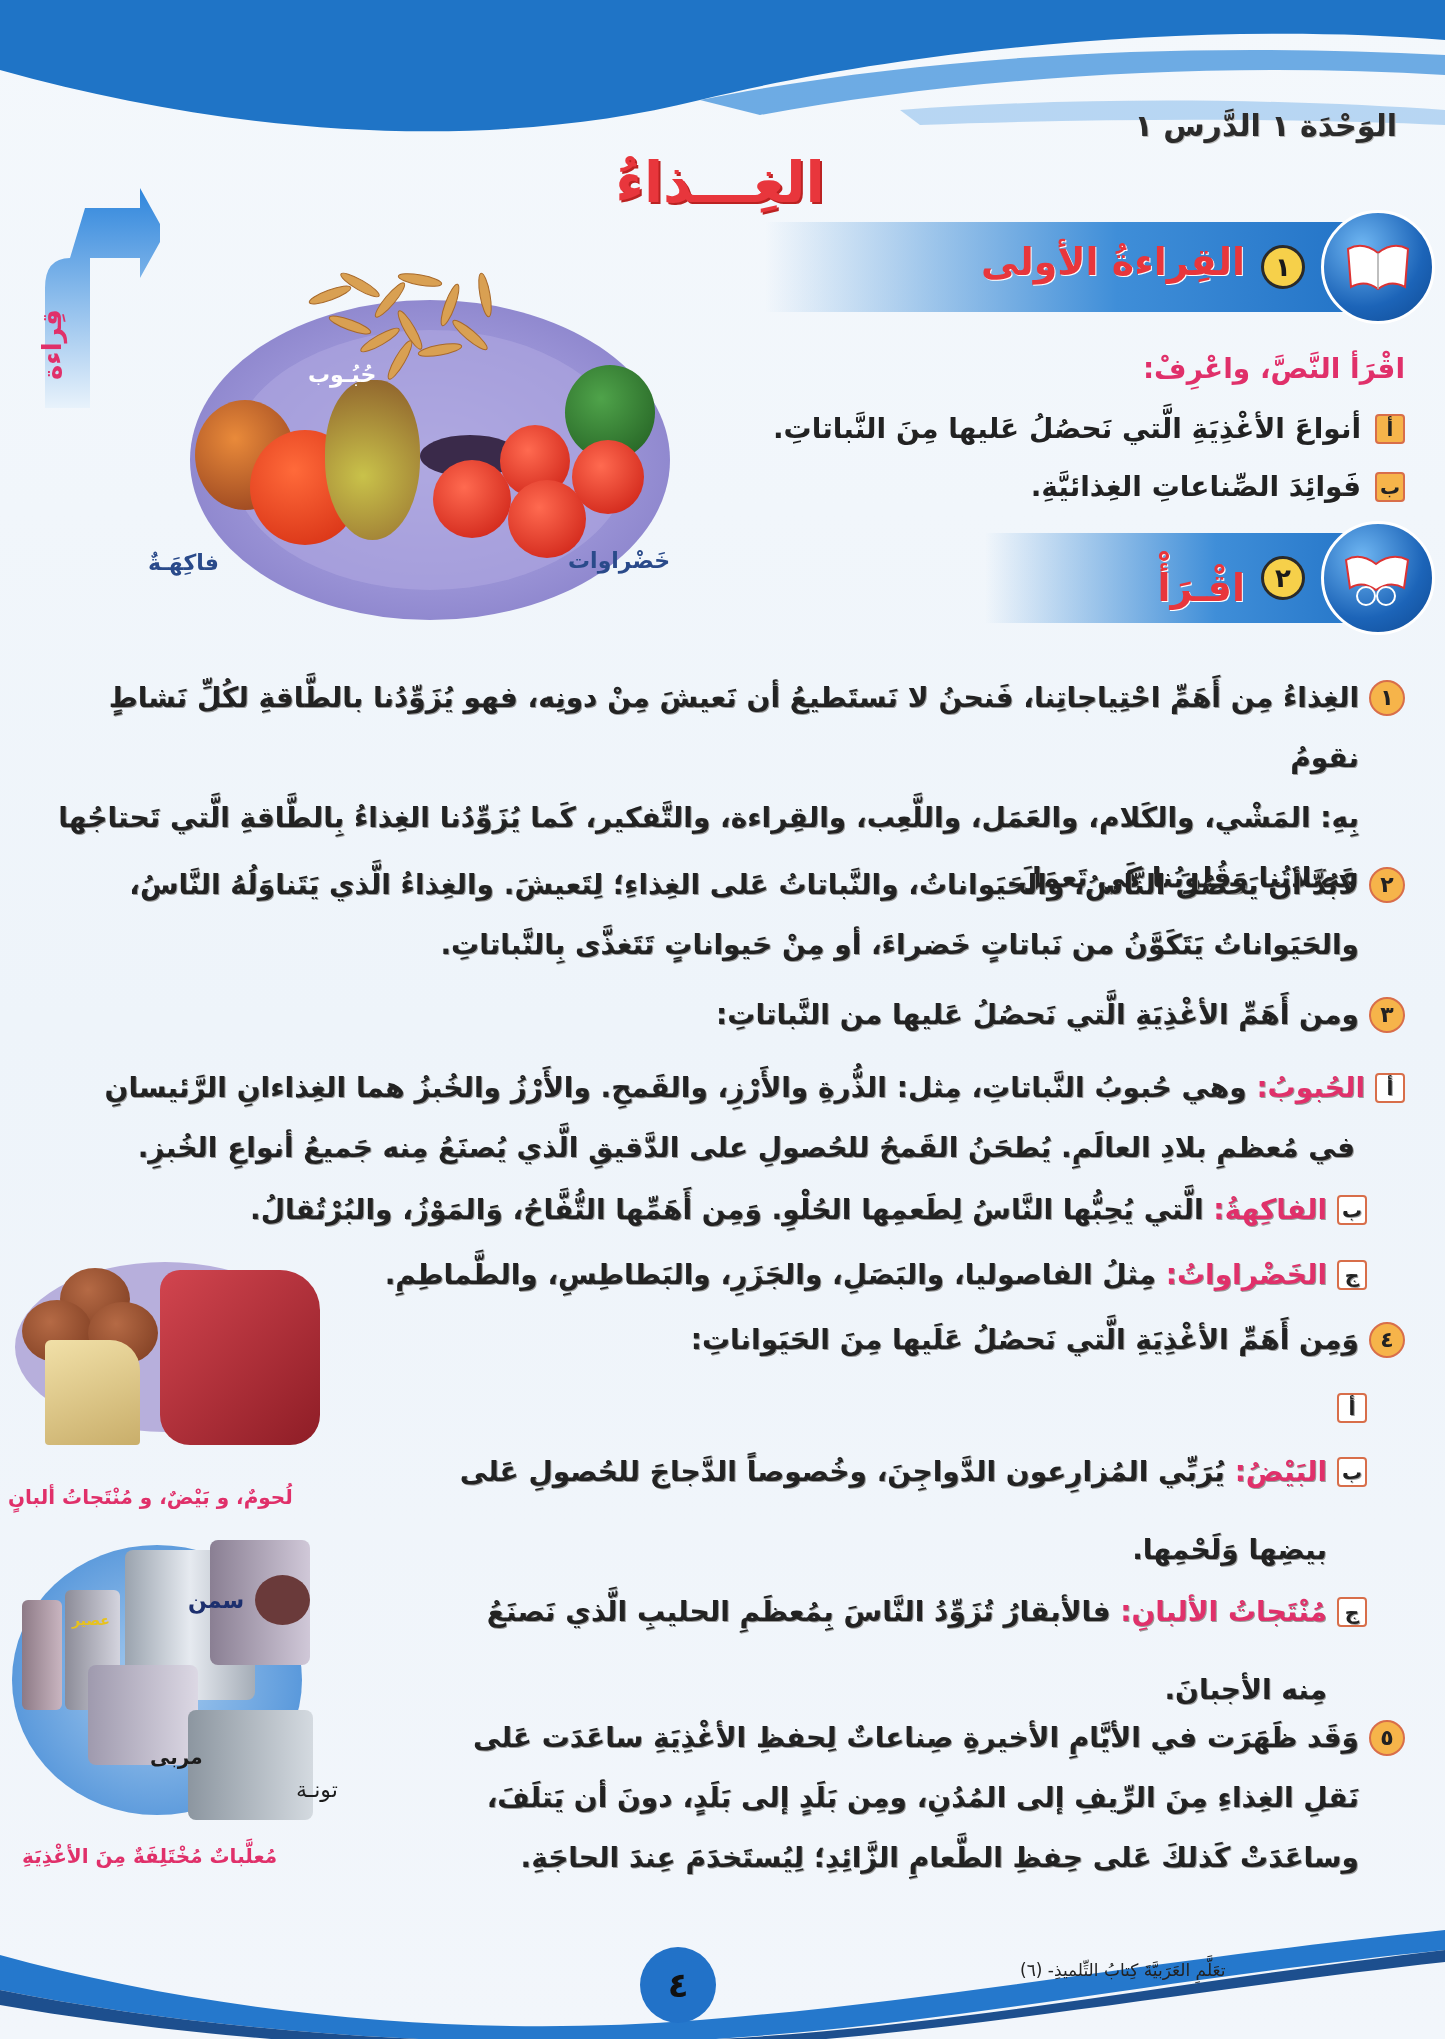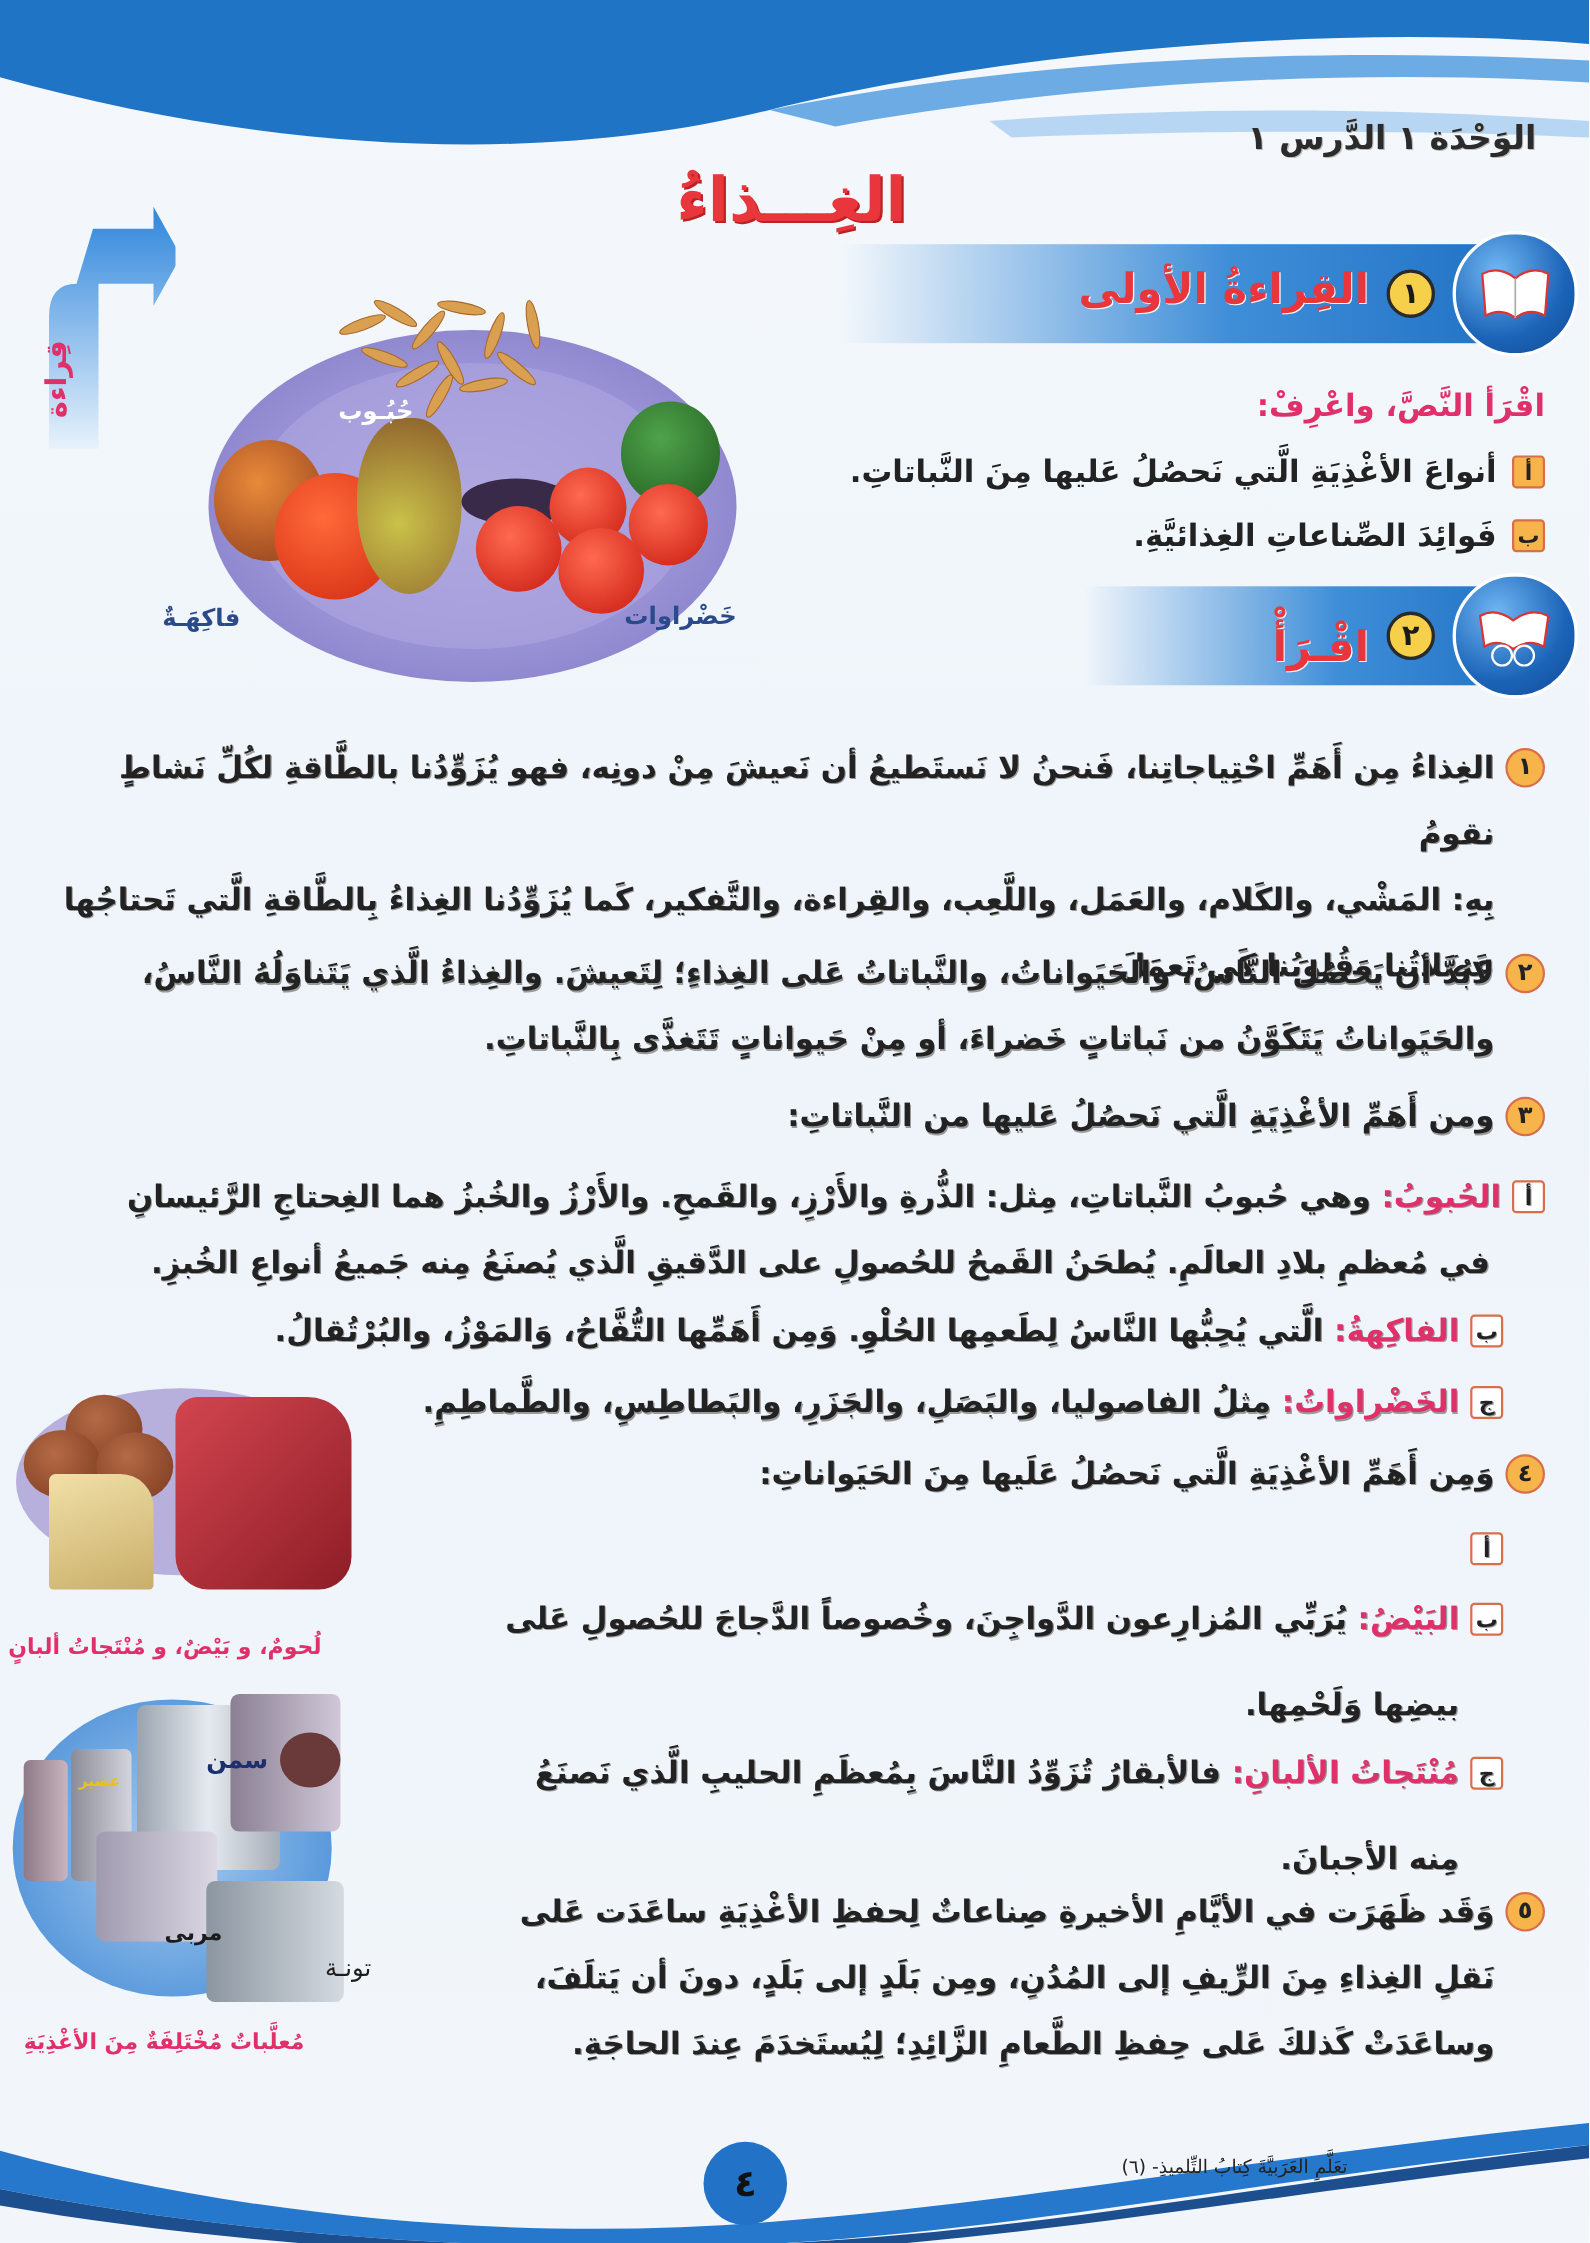--- a/index.html
+++ b/index.html
@@ -244,21 +244,21 @@
 <div class="abs para" style="top:985px">
   <div class="para-row">
     <span class="num-badge">٣</span>
     <div>ومن أَهَمِّ الأغْذِيَةِ الَّتي نَحصُلُ عَليها من النَّباتاتِ:</div>
   </div>
 </div>
 <div class="abs para" style="top:1058px; width:1420px; right:40px;">
   <div class="para-row">
     <span class="letter-box" style="margin-top:15px">أ</span>
     <div>
-      <div><span class="sub-term">الحُبوبُ:</span> <span>وهي حُبوبُ النَّباتاتِ، مِثل: الذُّرةِ والأَرْزِ، والقَمحِ. والأَرْزُ والخُبزُ هما الغِحتاجِ الرَّئيسانِ</span></div>
+      <div><span class="sub-term">الحُبوبُ:</span> <span>وهي حُبوبُ النَّباتاتِ، مِثل: الذُّرةِ والأَرْزِ، والقَمحِ. والأَرْزُ والخُبزُ هما الغِذاءانِ الرَّئيسانِ</span></div>
       <div style="padding-right:10px">في مُعظمِ بلادِ العالَمِ. يُطحَنُ القَمحُ للحُصولِ على الدَّقيقِ الَّذي يُصنَعُ مِنه جَميعُ أنواعِ الخُبزِ.</div>
     </div>
   </div>
 </div>
 <div class="abs para" style="top:1180px; right:78px;">
   <div class="para-row">
     <span class="letter-box" style="margin-top:15px">ب</span>
     <div><span class="sub-term">الفاكِهةُ:</span> <span>الَّتي يُحِبُّها النَّاسُ لِطَعمِها الحُلْوِ. وَمِن أَهَمِّها التُّفَّاحُ، وَالمَوْزُ، والبُرْتُقالُ.</span></div>
   </div>
 </div>

